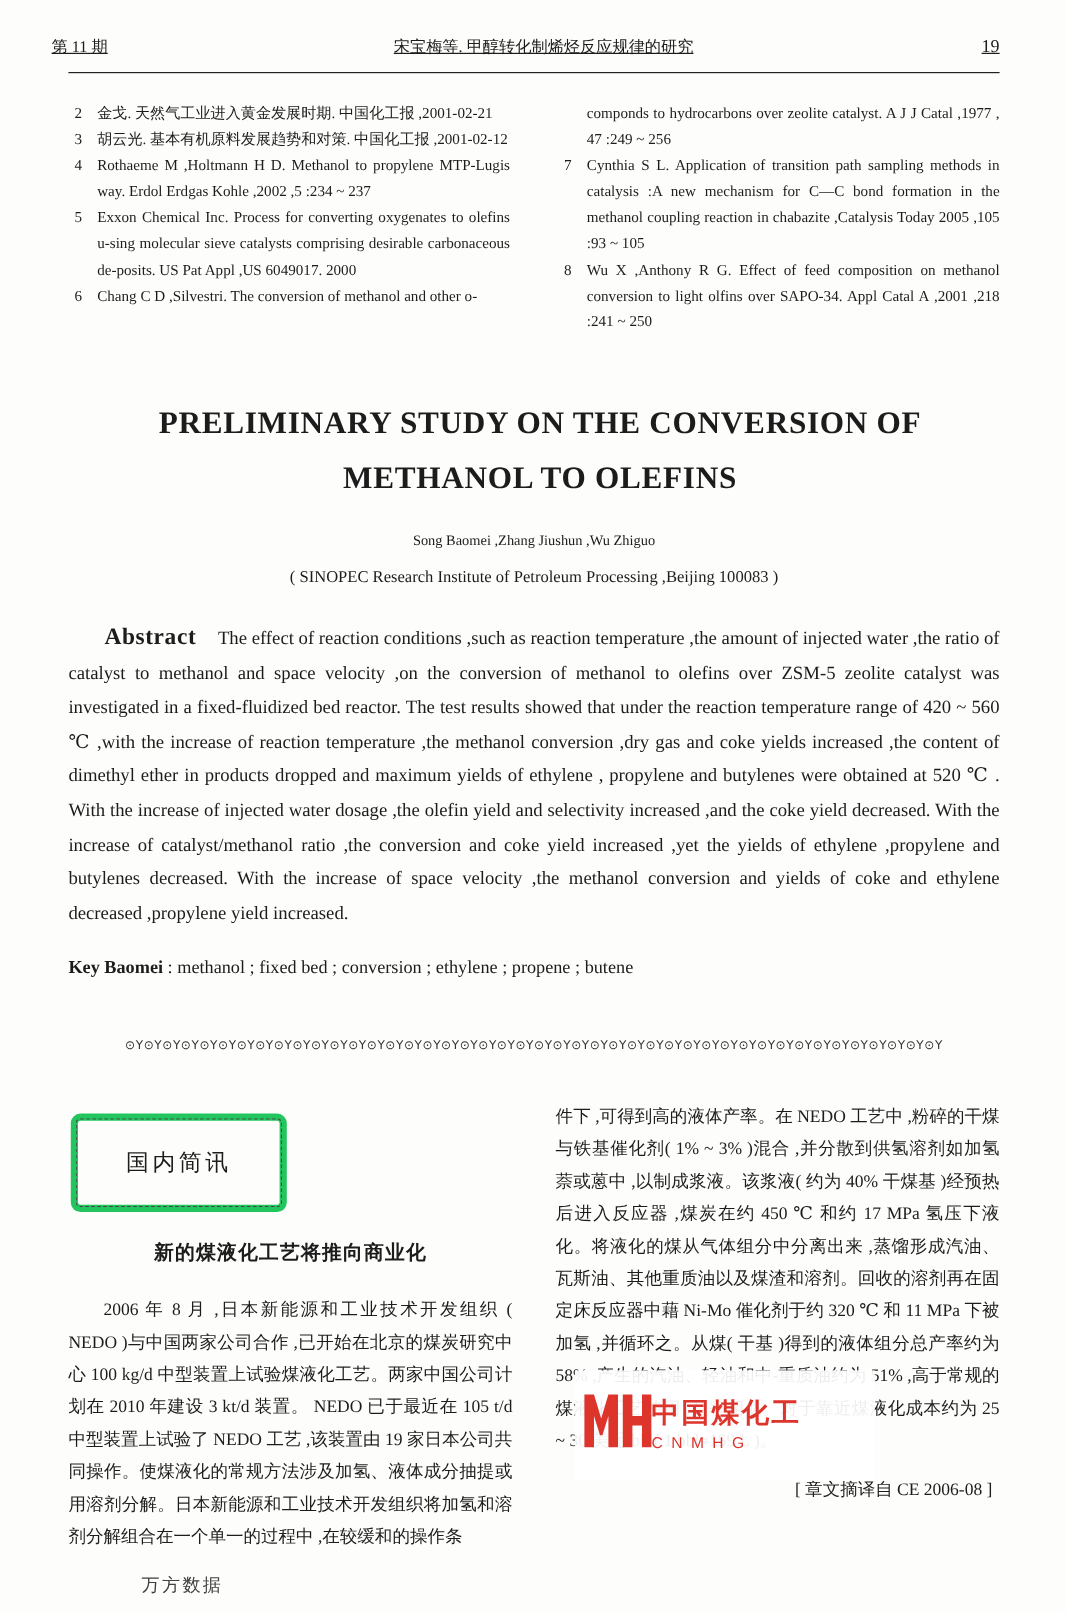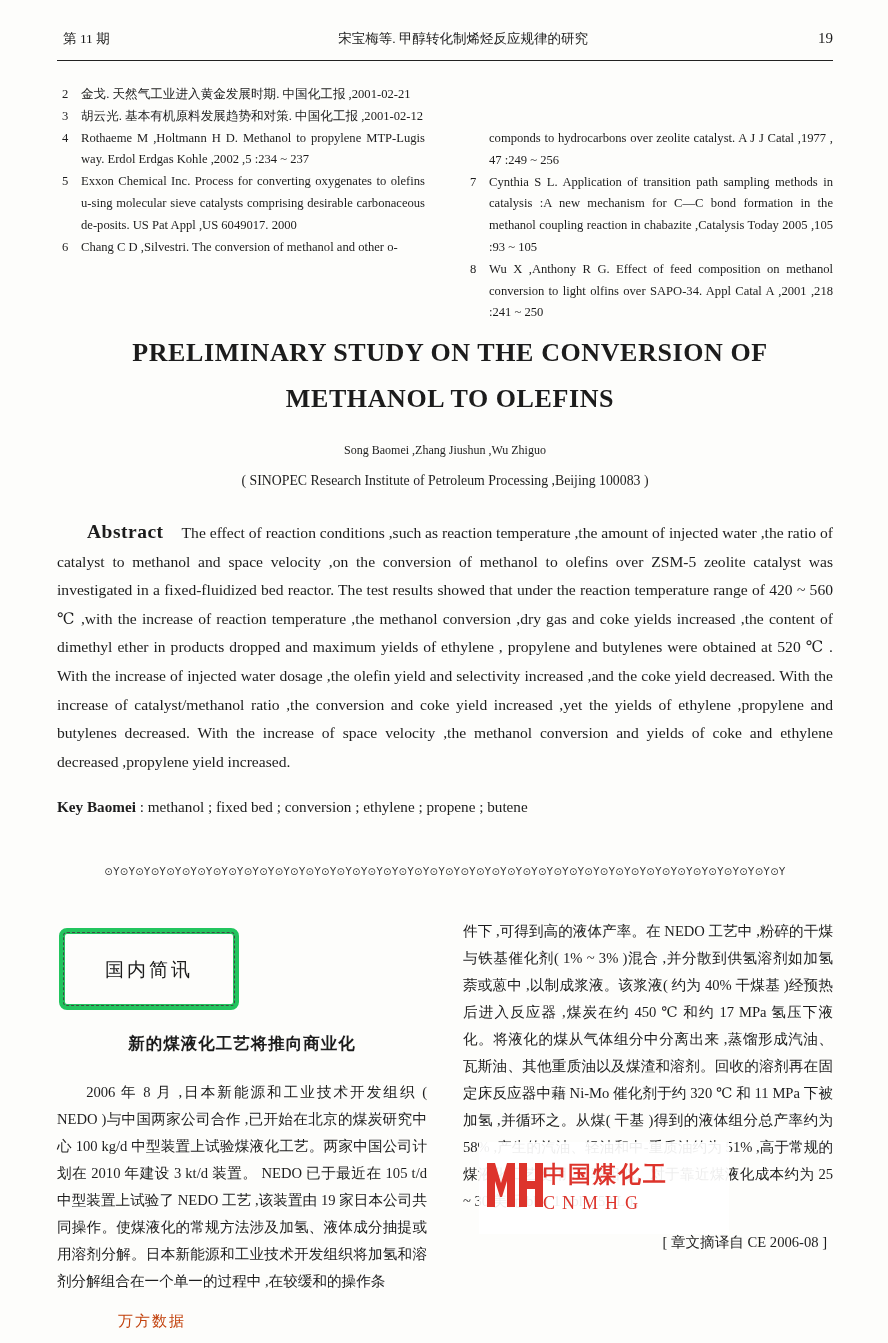--- a/index.html
+++ b/index.html
@@ -6,38 +6,39 @@
   .page{
     position:relative;
     width:888px;height:1343px;
     background:#fdfdfb;
     font-family:"Liberation Serif","DejaVu Serif",serif;
     color:#1c1c1c;
     overflow:hidden;
   }
   
   .header{
-    position:absolute;top:30px;left:63px;right:55px;
+    position:absolute;top:30px;left:43px;right:55px;
     display:flex;justify-content:flex-start;align-items:baseline;
     font-size:13.5px;
+    text-decoration:underline;
   }
   .header .center{flex:1;text-align:center;}
   .header .pageno{width:60px;text-align:right;font-size:15px;}
   .header .issue{width:90px;}
   .rule{position:absolute;top:60px;left:57px;right:55px;border-top:1.6px solid #222;}
   
   .refs{
     position:absolute;top:84px;left:57px;right:55px;
     display:flex;gap:40px;
     font-size:12.6px;line-height:21.8px;text-align:justify;
   }
   .refs .col{flex:1;min-width:0;}
   .ref{position:relative;padding-left:24px;}
   .ref .num{position:absolute;left:5px;}
-  .ref.cont{padding-left:24px;margin-top:44px;}
+  .ref.cont{padding-left:24px;}
   
   .title{
     position:absolute;top:330px;left:57px;right:45px;
     text-align:center;font-size:26px;font-weight:bold;
     letter-spacing:.6px;line-height:46px;
   }
   .authors{
     position:absolute;top:443px;left:57px;right:55px;
     text-align:center;font-size:12px;
   }
@@ -92,25 +93,25 @@
   .watermark{
     position:absolute;left:16px;top:224px;
     width:250px;height:92px;
     background:rgba(255,255,255,.92);
     display:flex;align-items:center;
     padding:4px 6px;box-sizing:border-box;
   }
   .wm-glyph{flex:0 0 auto;}
   .wm-text{display:flex;flex-direction:column;line-height:1.15;}
   .wm-cn{font-size:23px;font-weight:bold;letter-spacing:2px;}
-  .wm-en{font-size:18px;letter-spacing:7px;margin-top:4px;font-family:Liberation Serif, serif;}
+  .wm-en{font-size:13px;letter-spacing:7px;margin-top:4px;font-family:Liberation Sans, sans-serif;}
   
   .scan-mark{
     position:absolute;left:118px;top:1312px;
-    font-size:15px;color:#c2410c;letter-spacing:2px;
+    font-size:15px;color:#404040;letter-spacing:2px;
     font-family:"DejaVu Sans",sans-serif;
   }
 </style>
 </head>
 <body>
 
 <div class="page">
 
   <div class="header">
     <span class="issue">第 11 期</span>

